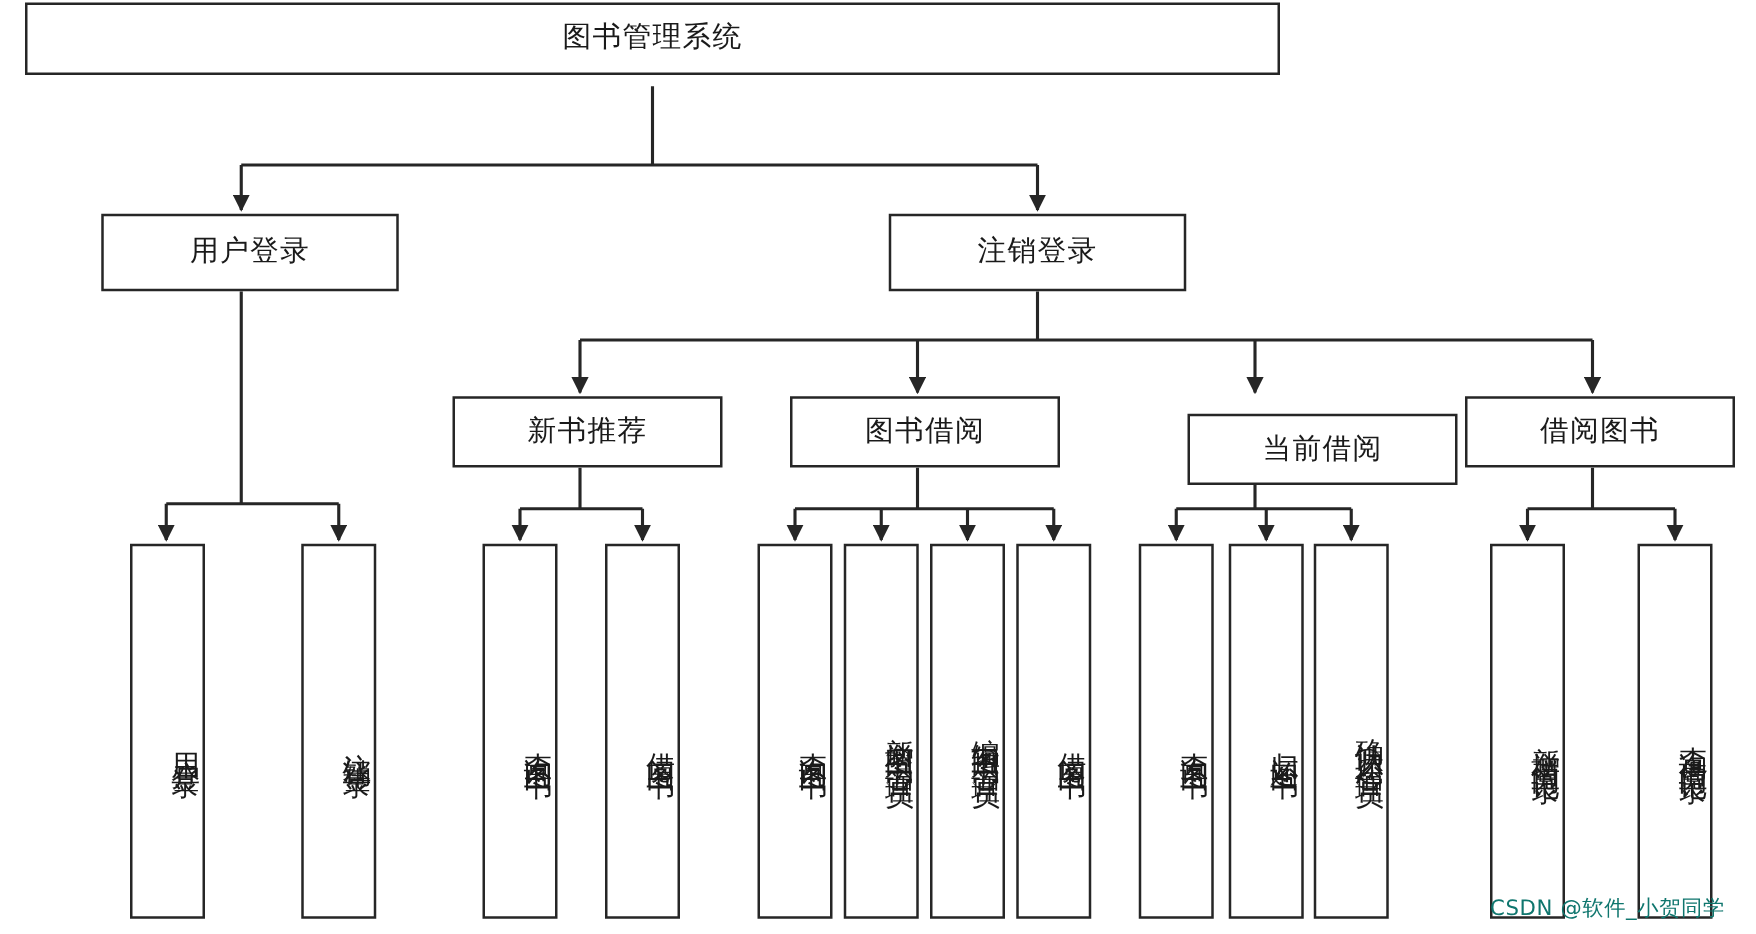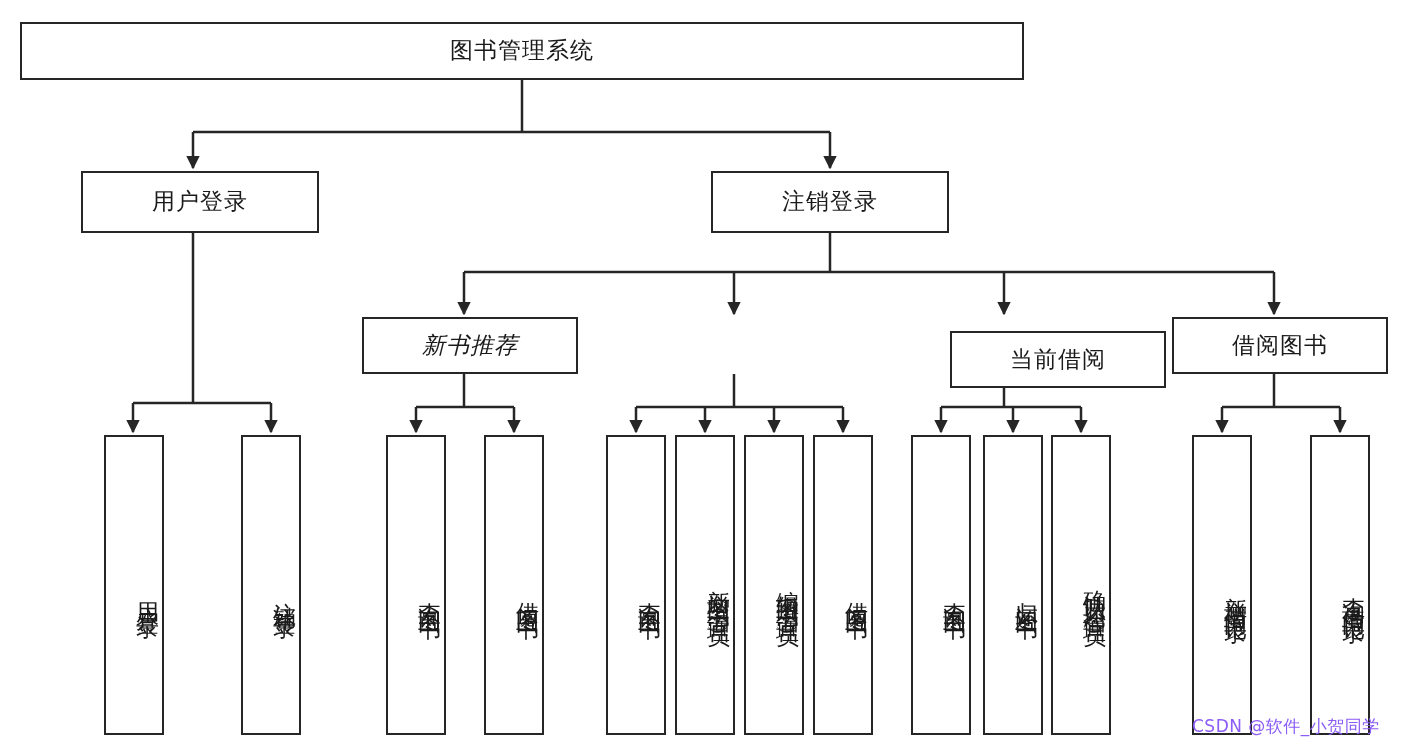--- a/index.html
+++ b/index.html
@@ -102,33 +102,36 @@
         <line x1="941" y1="407" x2="941" y2="432" marker-end="url(#arrow)"></line>
         <line x1="1013" y1="407" x2="1013" y2="432" marker-end="url(#arrow)"></line>
         <line x1="1081" y1="407" x2="1081" y2="432" marker-end="url(#arrow)"></line>
         <line x1="1274" y1="374" x2="1274" y2="407"></line>
         <line x1="1222" y1="407" x2="1340" y2="407"></line>
         <line x1="1222" y1="407" x2="1222" y2="432" marker-end="url(#arrow)"></line>
         <line x1="1340" y1="407" x2="1340" y2="432" marker-end="url(#arrow)"></line>
       </g>
   </svg>
 
-  <div class="node horizontal" style="left: 20px; top: 22px; width: 1004px; height: 58px;">
+  <div class="node horizontal" style="left: 20px; top: 2px; width: 1004px; height: 58px;">
     <span>图书管理系统</span>
   </div>
 
   <div class="node horizontal" style="left: 81px; top: 171px; width: 238px; height: 62px;">
     <span>用户登录</span>
   </div>
   <div class="node horizontal" style="left: 711px; top: 171px; width: 238px; height: 62px;">
     <span>注销登录</span>
   </div>
 
-  <div class="node horizontal" style="left: 362px; top: 317px; width: 216px; height: 57px; font-style: italic;">
+  <div class="node horizontal" style="left: 362px; top: 317px; width: 216px; height: 57px;">
     <span>新书推荐</span>
+  </div>
+  <div class="node horizontal" style="left: 632px; top: 317px; width: 216px; height: 57px;">
+    <span>图书借阅</span>
   </div>
   <div class="node horizontal" style="left: 902px; top: 331px; width: 216px; height: 57px; margin-left: 48px;">
     <span>当前借阅</span>
   </div>
   <div class="node horizontal" style="left: 1172px; top: 317px; width: 216px; height: 57px;">
     <span>借阅图书</span>
   </div>
 
   <div class="node vertical" style="left: 104px; top: 435px; width: 60px; height: 300px;">
     <span class="vtext">用户登录</span>
@@ -163,15 +166,15 @@
   <div class="node vertical" style="left: 1051px; top: 435px; width: 60px; height: 300px;">
     <span class="vtext">确认归还（管理员）</span>
   </div>
   <div class="node vertical" style="left: 1192px; top: 435px; width: 60px; height: 300px;">
     <span class="vtext">新增借阅记录</span>
   </div>
   <div class="node vertical" style="left: 1310px; top: 435px; width: 60px; height: 300px;">
     <span class="vtext">查询借阅记录</span>
   </div>
 
-  <div class="watermark" style="left: 1192px; top: 715px; color: #8b5cf6;">CSDN @软件_小贺同学</div>
+  <div class="watermark" style="left: 1192px; top: 715px; color: #0f766e;">CSDN @软件_小贺同学</div>
 
 </div>
 
 </body></html>

